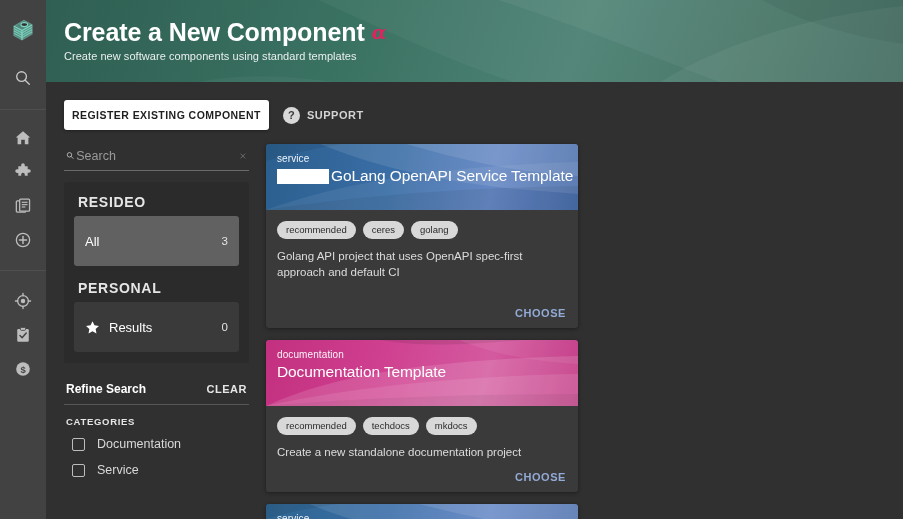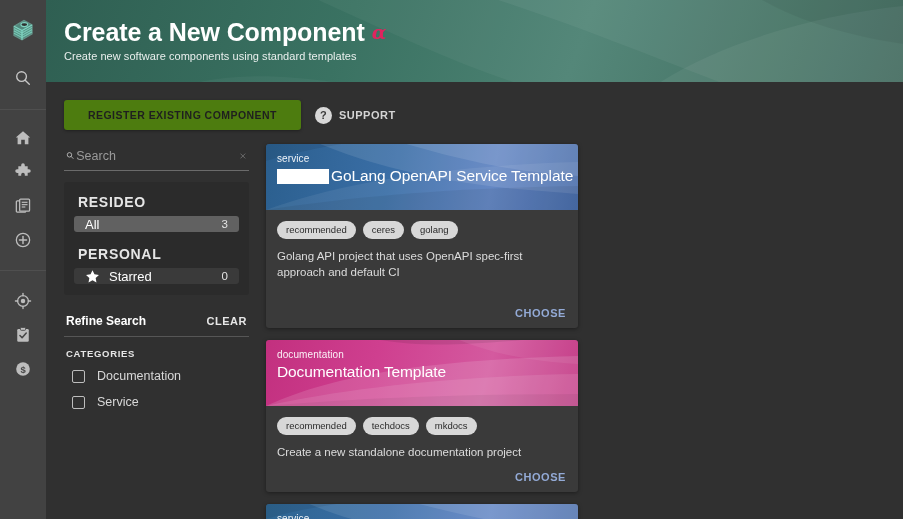--- a/index.html
+++ b/index.html
@@ -50,25 +50,25 @@
 
   
   .content { padding: 16px 18px 0 18px; }
   .content-head {
     display: flex; align-items: center; justify-content: space-between;
     height: 34px; margin-bottom: 12px;
   }
   .page-title { font-size: 22px; font-weight: bold; color: #fff; letter-spacing: -0.2px; }
   .head-actions { display: flex; align-items: center; gap: 14px; }
   .btn-register {
-    background: #4d7c0f; color: #1f1f1f;
+    background: #ffffff; color: #1f1f1f;
     border: none; border-radius: 3px;
     font-family: "Liberation Sans", sans-serif;
     font-size: 10.5px; font-weight: bold; letter-spacing: 0.45px;
-    padding: 9px 24px; cursor: pointer;
+    padding: 9px 8px; cursor: pointer;
     box-shadow: 0 1px 3px rgba(0,0,0,0.35);
   }
   .support-link { display: flex; align-items: center; gap: 7px; cursor: pointer; }
   .support-q {
     width: 17px; height: 17px; border-radius: 50%;
     background: #d8d8d8; color: #3a3a3a;
     font-size: 11px; font-weight: bold;
     display: flex; align-items: center; justify-content: center;
   }
   .support-label { font-size: 11px; color: #d4d4d4; letter-spacing: 0.5px; font-weight: bold; }
@@ -93,21 +93,21 @@
 
   
   .group-panel { background: #2b2b2b; border-radius: 3px; padding: 9px 10px 11px 10px; }
   .group-label {
     font-size: 14px; font-weight: bold; letter-spacing: 0.7px;
     color: #e6e6e6; margin: 3px 0 6px 4px;
   }
   .group-label.second { margin-top: 14px; }
   .filter-item {
     display: flex; align-items: center; border-radius: 3px;
-    height: 16px; padding: 0 11px; cursor: pointer;
+    height: 50px; padding: 0 11px; cursor: pointer;
   }
   .filter-item.active { background: #616161; }
   .filter-item.idle { background: #3a3a3a; }
   .fi-star { margin-right: 9px; display:flex; }
   .fi-label { flex: 1 1 auto; font-size: 13px; color: #fff; }
   .fi-count { font-size: 11.5px; color: #e3e3e3; }
 
   
   .refine { margin-top: 19px; }
   .refine-head {
@@ -298,21 +298,21 @@
               <span class="fi-count">3</span>
             </div>
 
             <div class="group-label second">PERSONAL</div>
             <div class="filter-item idle">
               <span class="fi-star">
                 <svg width="15" height="15" viewBox="0 0 20 20">
                   <path d="M10 1.6 L12.6 7.1 L18.6 7.9 L14.2 12.1 L15.3 18 L10 15.1 L4.7 18 L5.8 12.1 L1.4 7.9 L7.4 7.1 Z" fill="#ffffff"></path>
                 </svg>
               </span>
-              <span class="fi-label">Starred</span>
+              <span class="fi-label">Results</span>
               <span class="fi-count">0</span>
             </div>
           </div>
 
           <div class="refine">
             <div class="refine-head">
               <span class="refine-title">Refine Search</span>
               <span class="refine-clear">CLEAR</span>
             </div>
             <div class="cat-label">CATEGORIES</div>

